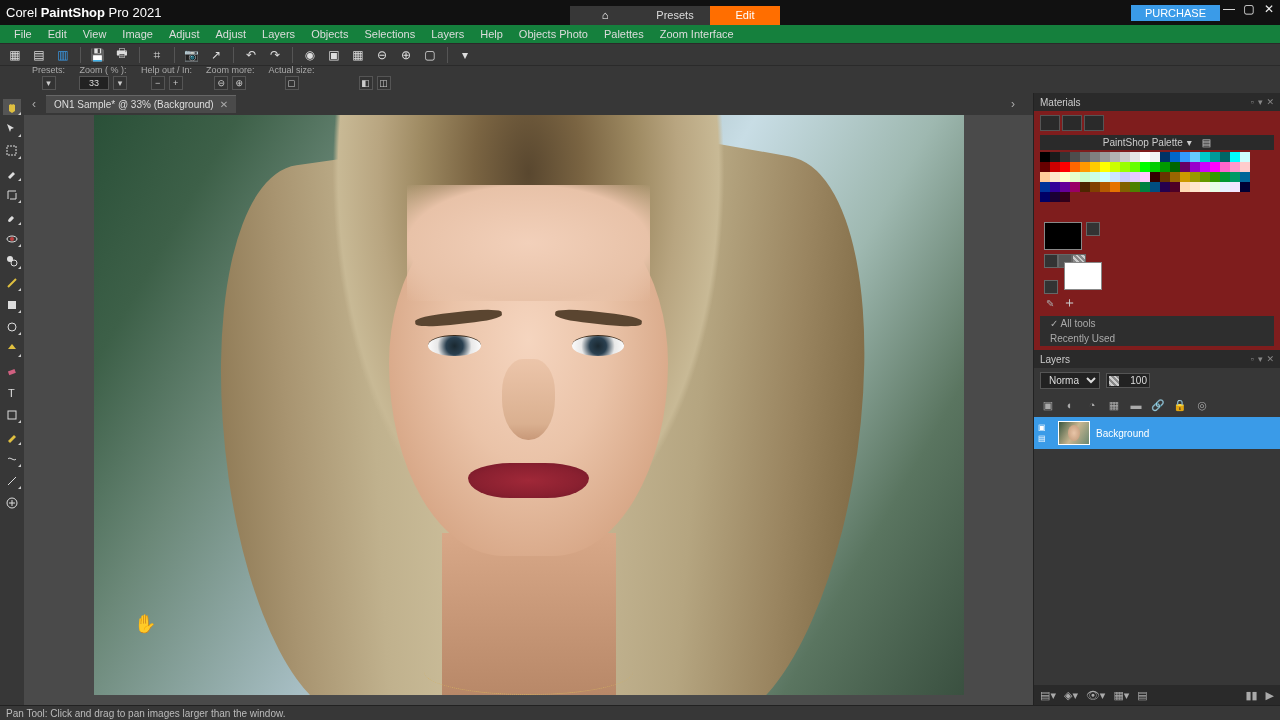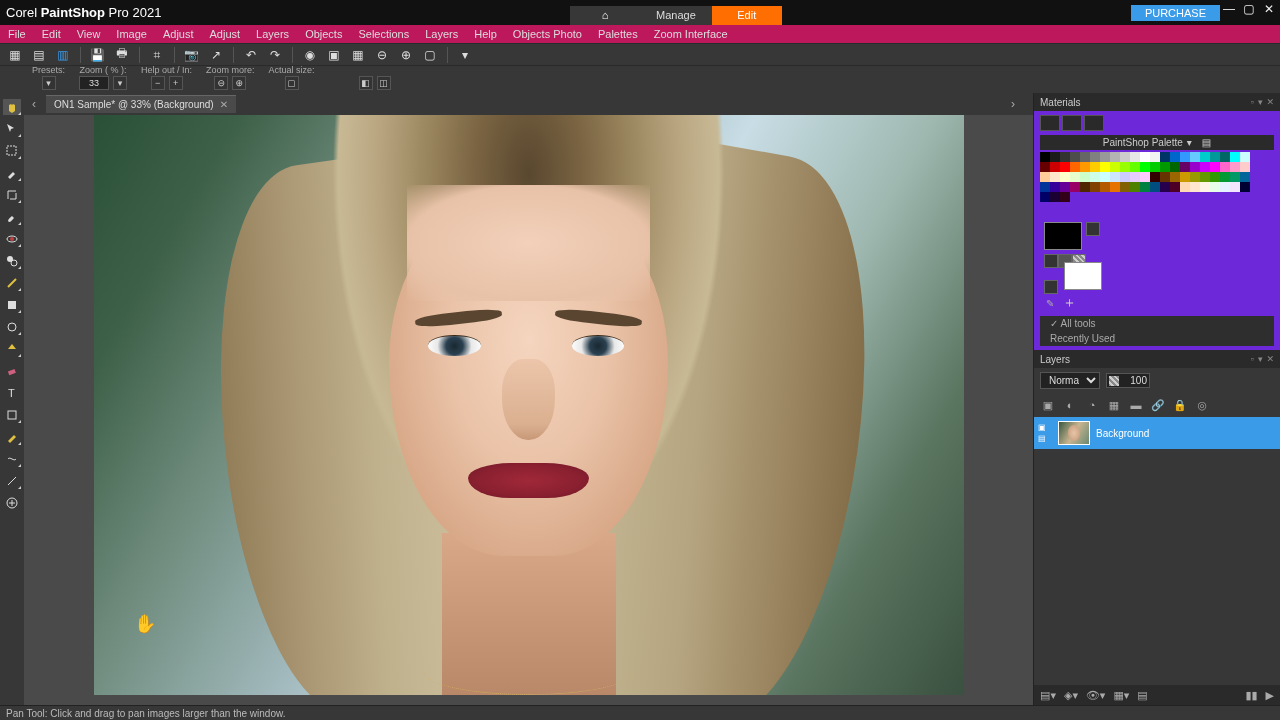--- a/index.html
+++ b/index.html
@@ -10,21 +10,21 @@
 .brand b{font-weight:600}
 .top-tabs{position:absolute;left:570px;top:6px;display:flex;height:19px}
 .top-home{width:30px;background:#373737;text-align:center;color:#fff}
 .top-tab{min-width:70px;padding:0 16px;height:19px;line-height:19px;font-size:11px;text-align:center;cursor:pointer}
 .tab-manage{background:#373737;color:#ddd}
 .tab-edit{background:#ff6e00;color:#fff}
 .purchase{position:absolute;right:60px;top:5px;background:#3a9be8;color:#fff;padding:2px 14px;font-size:11px;cursor:pointer}
 .win-ctrl{position:absolute;right:4px;top:2px;display:flex;gap:6px}
 .win-ctrl span{width:14px;height:14px;display:inline-block;color:#eee;font-size:12px;text-align:center;cursor:pointer}
 
-.menubar{height:18px;background:#be185d;display:flex;align-items:center;padding-left:0;gap:0}
+.menubar{height:18px;background:#15803d;display:flex;align-items:center;padding-left:6px;gap:0}
 .menubar span{padding:2px 8px;font-size:11px;color:#ddd;cursor:pointer}
 
 .toolbar{height:22px;background:#373737;display:flex;align-items:center;padding-left:6px;gap:6px;border-top:1px solid #2a2a2a}
 .tb-btn{width:18px;height:18px;display:flex;align-items:center;justify-content:center;cursor:pointer;color:#ddd;font-size:12px}
 .tb-sep{width:1px;height:16px;background:#555;margin:0 2px}
 
 .optbar{height:28px;background:#373737;border-top:1px solid #2a2a2a;display:flex;align-items:flex-end;padding-left:32px;gap:14px;font-size:9px;color:#aaa;padding-bottom:3px}
 .optgroup{display:flex;flex-direction:column;align-items:center;gap:1px}
 .opt-row{display:flex;gap:4px;align-items:center}
 .zoom-input{width:30px;height:14px;background:#222;border:1px solid #555;color:#ddd;font-size:9px;text-align:center}
@@ -58,21 +58,21 @@
 .eb-r{left:53%;top:34%;transform:rotate(6deg)}
 .eye{position:absolute;width:6%;height:3.5%;background:radial-gradient(circle at 50% 50%,#1a2830 0%,#2a4050 30%,#e8e8e8 60%,#fff 100%);border-radius:50%;border-top:1px solid #3a2a1a}
 .eye-l{left:38.5%;top:38%}
 .eye-r{left:55%;top:38%}
 .nose{position:absolute;left:47%;top:42%;width:6%;height:14%;background:linear-gradient(180deg,#ecc5aa 0%,#dab090 80%,#c89878 100%);border-radius:40% 40% 50% 50%}
 .lips{position:absolute;left:43%;top:60%;width:14%;height:6%;background:radial-gradient(ellipse,#a02838 0%,#8a2030 60%,#701828 100%);border-radius:50% 50% 48% 48%/60% 60% 80% 80%}
 .neck{position:absolute;left:40%;top:72%;width:20%;height:28%;background:linear-gradient(180deg,#d8a888 0%,#c89878 50%,#b88868 100%)}
 .necklace{position:absolute;left:38%;top:92%;width:24%;height:8%;border-bottom:1px dotted #d4b060;border-radius:50%}
 .cursor-hand{position:absolute;left:110px;bottom:70px;color:#fff;font-size:18px;pointer-events:none}
 
-.rightcol{width:247px;background:#6d28d9;display:flex;flex-direction:column;border-left:1px solid #222}
+.rightcol{width:247px;background:#7f1d1d;display:flex;flex-direction:column;border-left:1px solid #222}
 .panel-hd{height:18px;background:#2a2a2a;display:flex;align-items:center;padding:0 6px;font-size:10px;color:#ccc;justify-content:space-between}
 .panel-hd .ctrls{display:flex;gap:4px;font-size:9px;color:#888}
 .mat-body{padding:4px 6px}
 .mat-tabs{display:flex;gap:2px;margin-bottom:4px}
 .mat-tab{width:20px;height:16px;background:#2a2a2a;border:1px solid #555;cursor:pointer}
 .pal-hd{background:#2a2a2a;font-size:10px;text-align:center;padding:2px;display:flex;justify-content:center;align-items:center;gap:4px;color:#ccc}
 .swatches{display:flex;flex-wrap:wrap;width:210px;margin:2px 0}
 .sw{width:10px;height:10px;cursor:pointer}
 .fg-bg{margin:20px 0 8px 4px;position:relative;width:60px;height:60px}
 .fg-swatch{position:absolute;left:0;top:0;width:38px;height:28px;background:#000;border:1px solid #888}
@@ -103,21 +103,21 @@
 </style>
 </head>
 <body>
 
 <div class="titlebar">
   <div class="brand">
     <span>Corel</span> <b>PaintShop</b> <span>Pro 2021</span>
   </div>
   <div class="top-tabs">
     <div class="top-tab top-home">⌂</div>
-    <div class="top-tab tab-manage">Manage</div>
+    <div class="top-tab tab-manage">Presets</div>
     <div class="top-tab tab-edit">Edit</div>
   </div>
   <div class="purchase">PURCHASE</div>
   <div class="win-ctrl">
     <span>—</span>
     <span>▢</span>
     <span>✕</span>
   </div>
 </div>
 

